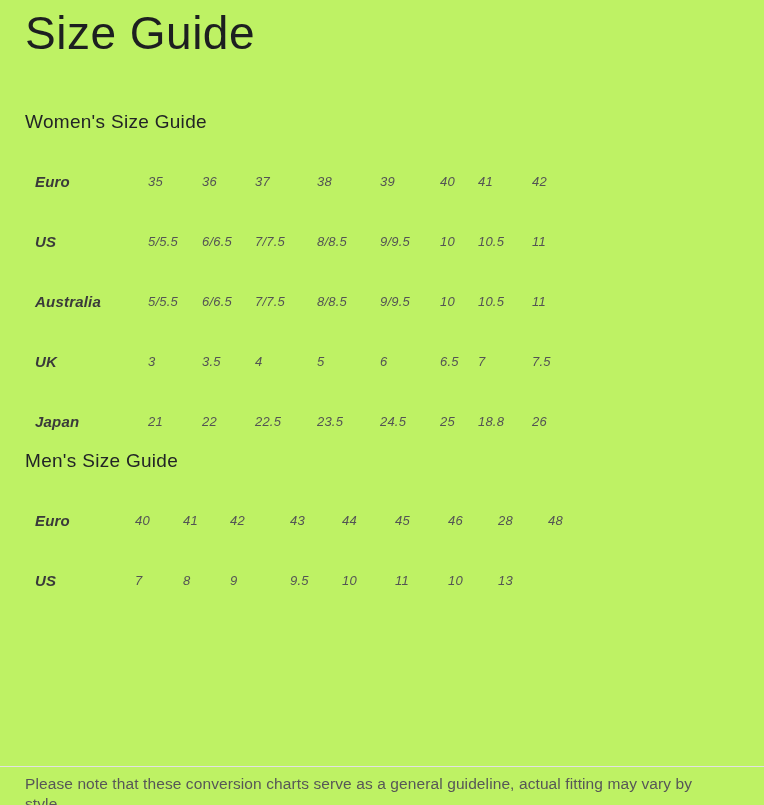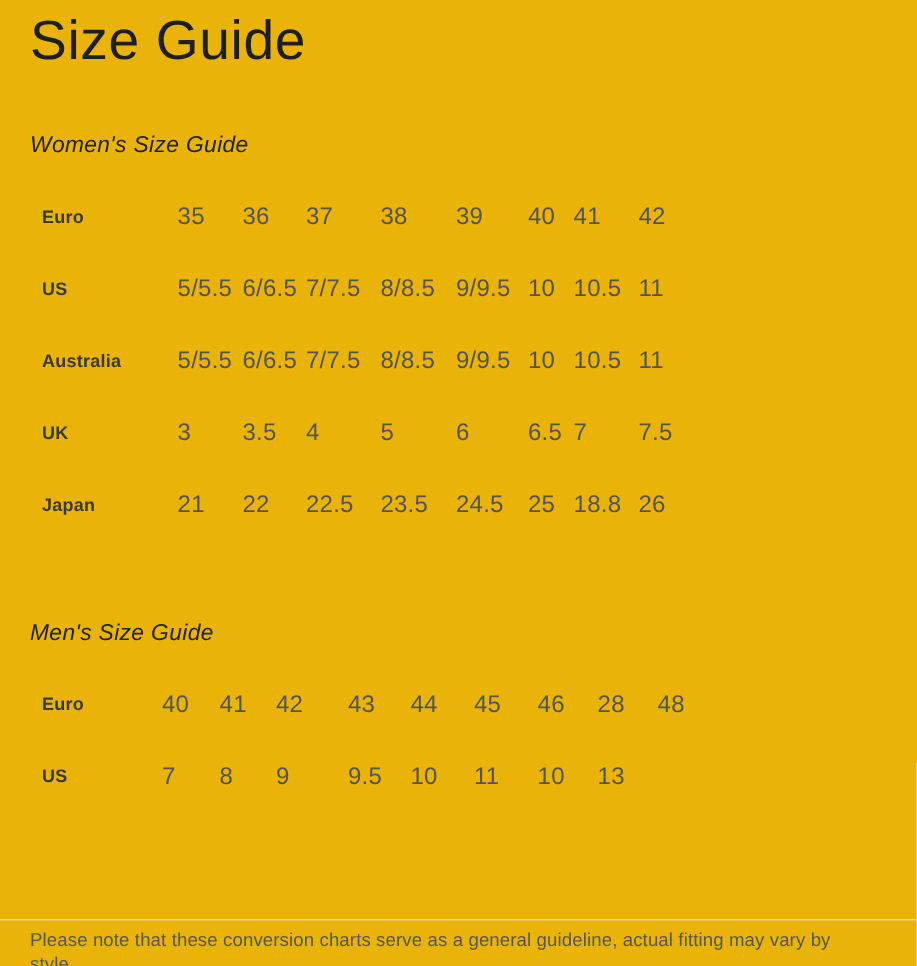--- a/index.html
+++ b/index.html
@@ -6,68 +6,68 @@
     margin: 0;
     padding: 0;
     background: #ffffff;
     font-family: "Liberation Sans", sans-serif;
   }
   .page {
     width: 764px;
     height: 805px;
     box-sizing: border-box;
     padding: 8px 25px 0 25px;
-    background: #eab308;
+    background: #bef264;
     position: relative;
     overflow: hidden;
   }
   .page-title {
     font-size: 46px;
     line-height: 50px;
     font-weight: 500;
     letter-spacing: 0.5px;
     color: #1d1f20;
     margin: 0;
   }
   .section-heading {
     font-size: 19px;
     line-height: 20px;
     font-weight: 400;
     letter-spacing: 0.3px;
     color: #222426;
     margin: 0;
-    font-style: italic;
   }
   .heading-womens { margin-top: 54px; }
-  .heading-mens   { margin-top: 67px; }
+  .heading-mens   { }
 
   .size-table {
     margin-top: 19px;
   }
   .size-row {
     display: grid;
     align-items: center;
     height: 60px;
     padding-left: 10px;
     box-sizing: border-box;
+    font-style: italic;
   }
   .womens .size-row {
     grid-template-columns: 113px 54px 53px 62px 63px 60px 38px 54px auto;
   }
   .mens .size-row {
     grid-template-columns: 100px 48px 47px 60px 52px 53px 53px 50px 50px auto;
   }
   .row-label {
     font-size: 15px;
     font-weight: 700;
     color: #3a3a3a;
     letter-spacing: 0.2px;
   }
   .size-cell {
-    font-size: 20px;
+    font-size: 13px;
     font-weight: 400;
     color: #545454;
     letter-spacing: 0.2px;
   }
   .footer {
     position: absolute;
     left: 0;
     right: 0;
     top: 766px;
     border-top: 1px solid #e2e2e2;

